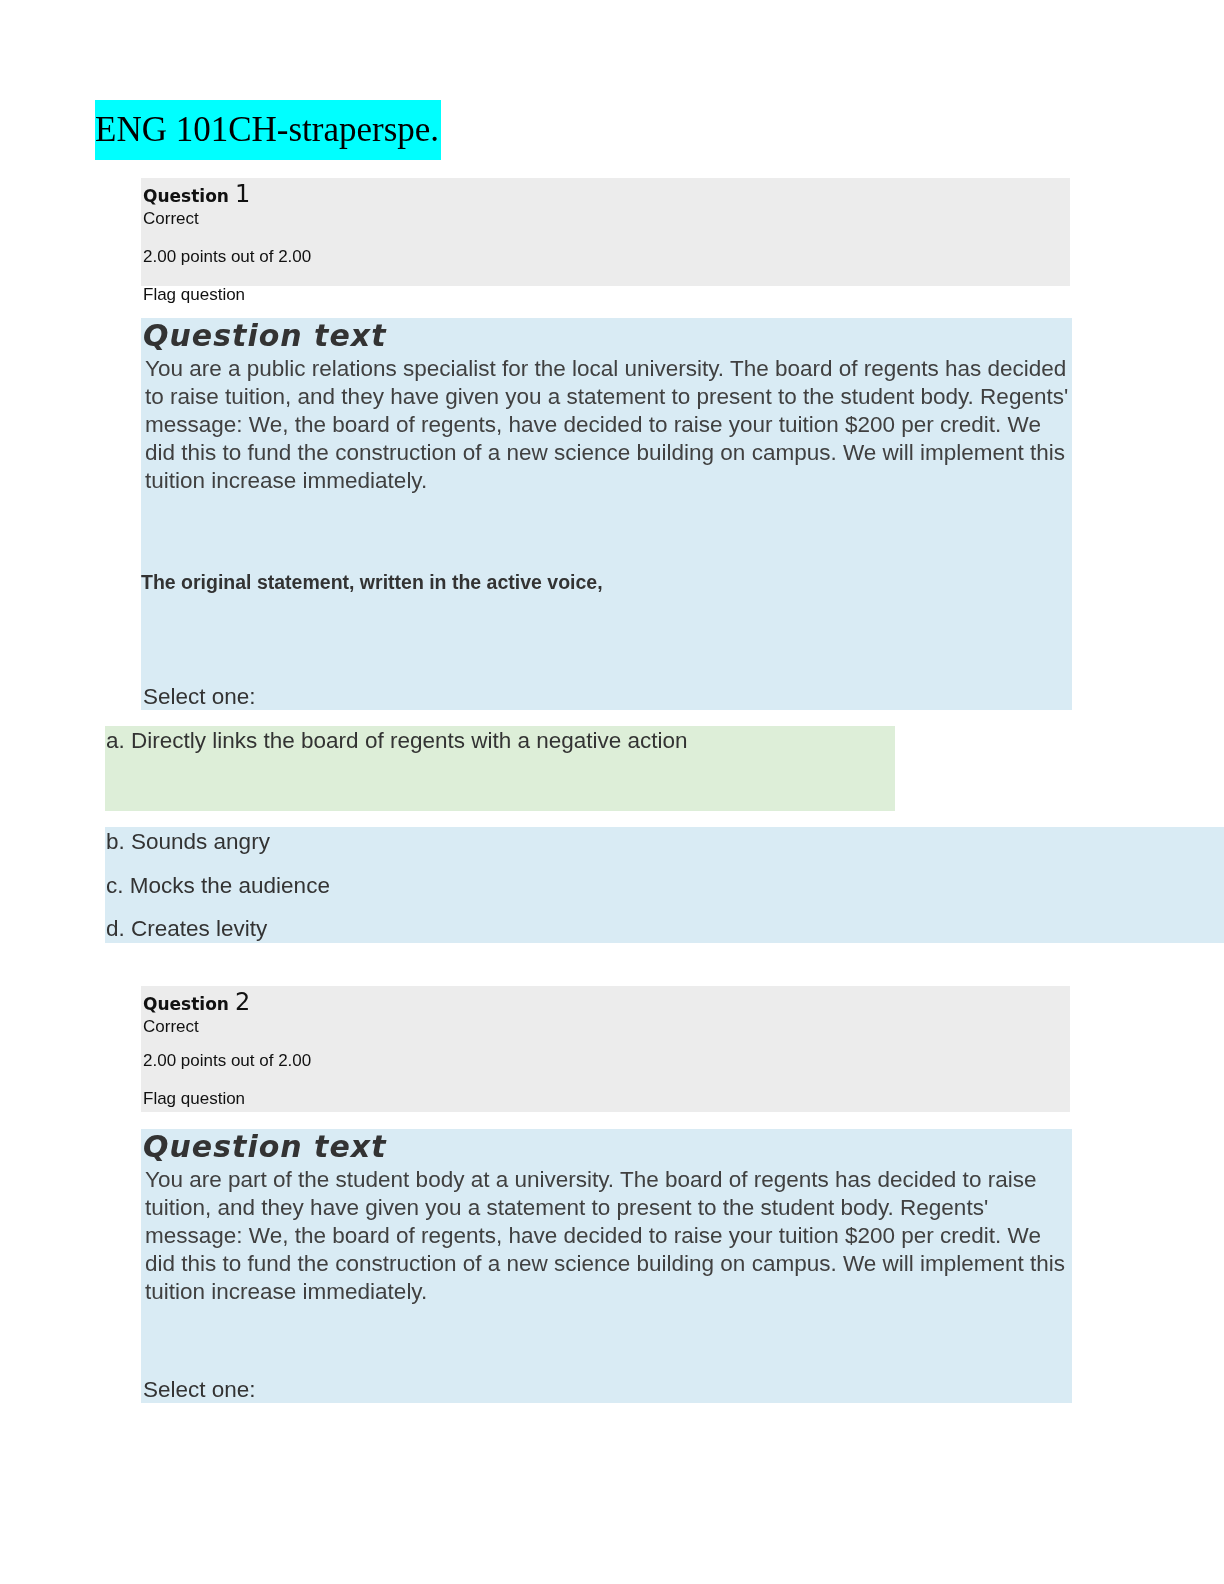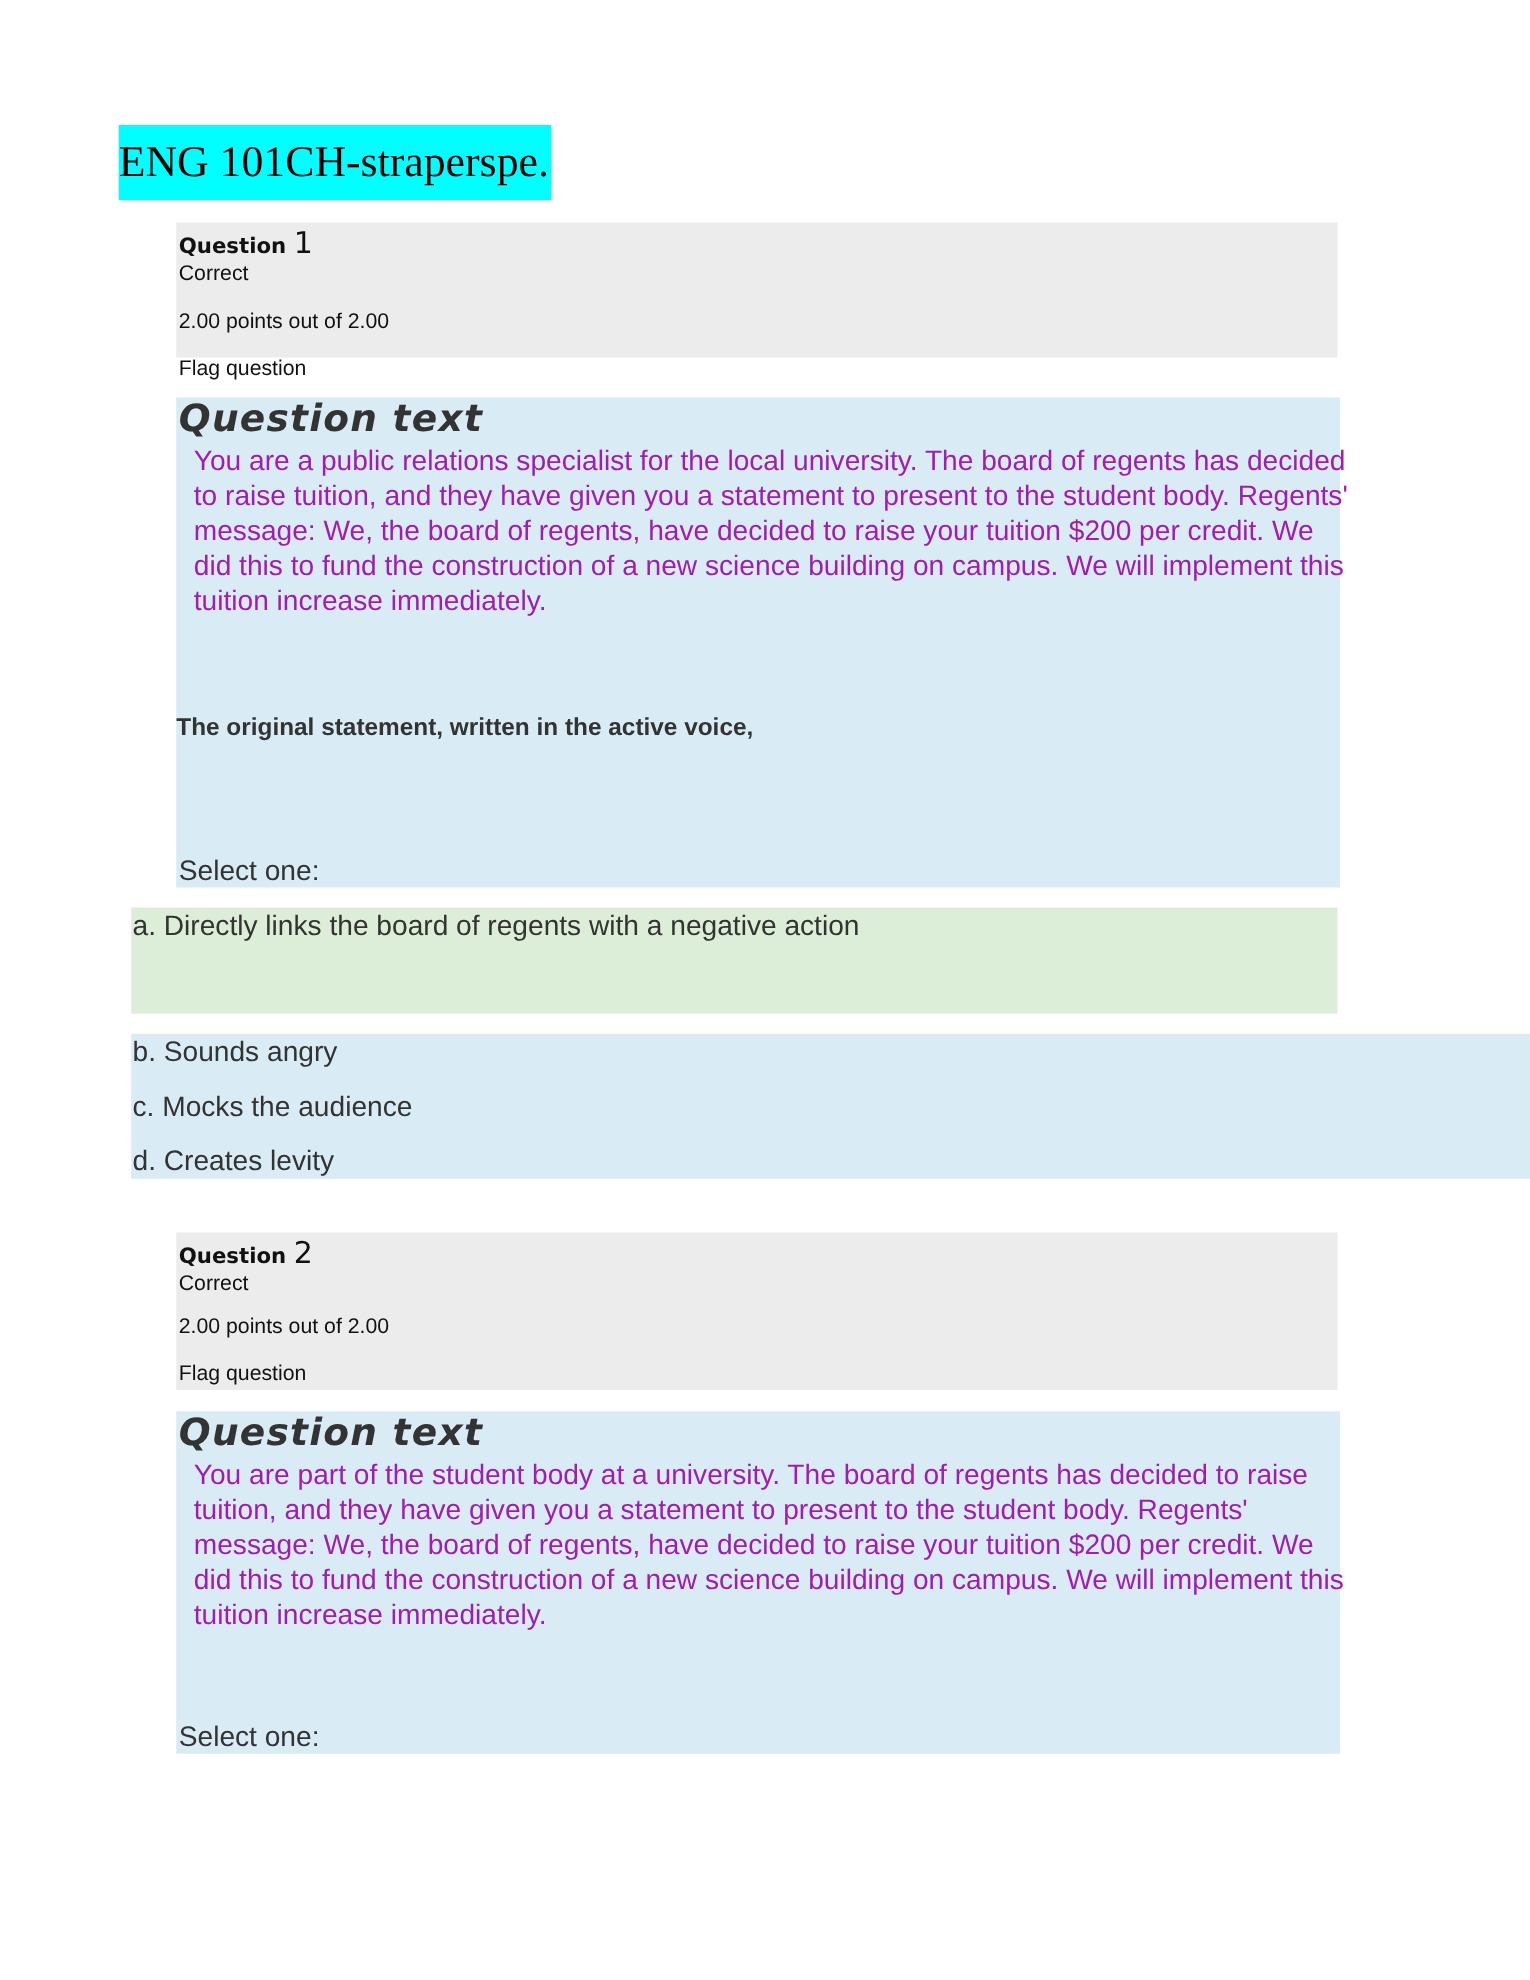--- a/index.html
+++ b/index.html
@@ -5,26 +5,26 @@
     html, body { margin: 0; padding: 0; background: #ffffff; }
     body { width: 1224px; height: 1584px; position: relative; overflow: hidden; font-family: "Liberation Sans", sans-serif; color: #333333; }
     .abs { position: absolute; }
     .title { left: 95px; top: 100px; height: 60px; background: #00ffff; padding: 0 2px 0 0; font-family: "Liberation Serif", serif; font-size: 35px; line-height: 60px; color: #000000; white-space: nowrap; }
     .qinfo { background: #ececec; left: 141px; width: 929px; color: #111111; }
     .qinfo .qno-label { position: absolute; left: 2px; font-family: "DejaVu Sans", sans-serif; font-weight: bold; font-size: 17px; }
     .qinfo .qno-num { font-family: "DejaVu Sans", sans-serif; font-weight: normal; font-size: 24px; margin-left: 6px; }
     .qinfo .line { position: absolute; left: 2px; font-size: 17px; }
     .qtext { background: #d9ebf4; left: 141px; width: 931px; }
     .qtext .qt-heading { position: absolute; left: 2px; font-family: "DejaVu Sans", sans-serif; font-weight: bold; font-style: italic; font-size: 30px; letter-spacing: 1px; color: #333333; text-align: center; }
-    .qtext .qt-body { position: absolute; left: 14px; width: 925px; font-size: 22.5px; line-height: 28px; color: #a21caf; }
+    .qtext .qt-body { position: absolute; left: 4px; width: 925px; font-size: 22.5px; line-height: 28px; color: #404040; }
     .qtext .qt-center { position: absolute; left: 0; width: 931px; font-family: "Liberation Sans", sans-serif; font-weight: bold; font-size: 19.5px; line-height: 28px; color: #333333; }
     .qtext .qt-bold { position: absolute; left: 2px; font-weight: bold; font-size: 22.5px; color: #333333; white-space: nowrap; }
     .qtext .select-one { position: absolute; left: 2px; font-size: 22.5px; color: #333333; }
     .blank { display: inline-block; border-bottom: 2px solid #333333; vertical-align: baseline; height: 0; }
-    .opt-correct { background: #ddeed8; left: 105px; top: 726px; width: 965px; height: 85px; }
+    .opt-correct { background: #ddeed8; left: 105px; top: 726px; width: 790px; height: 85px; }
     .opts { background: #d9ebf4; left: 105px; top: 827px; width: 1140px; height: 116px; }
     .opt { position: absolute; left: 1px; font-size: 22.5px; color: #333333; white-space: nowrap; }
   </style>
 </head>
 <body>
 
 <div class="abs title">ENG 101CH-straperspe.</div>
 
 <div class="abs qinfo" style="top:178px; height:108px;">
   <div class="qno-label" style="top:2px;">

